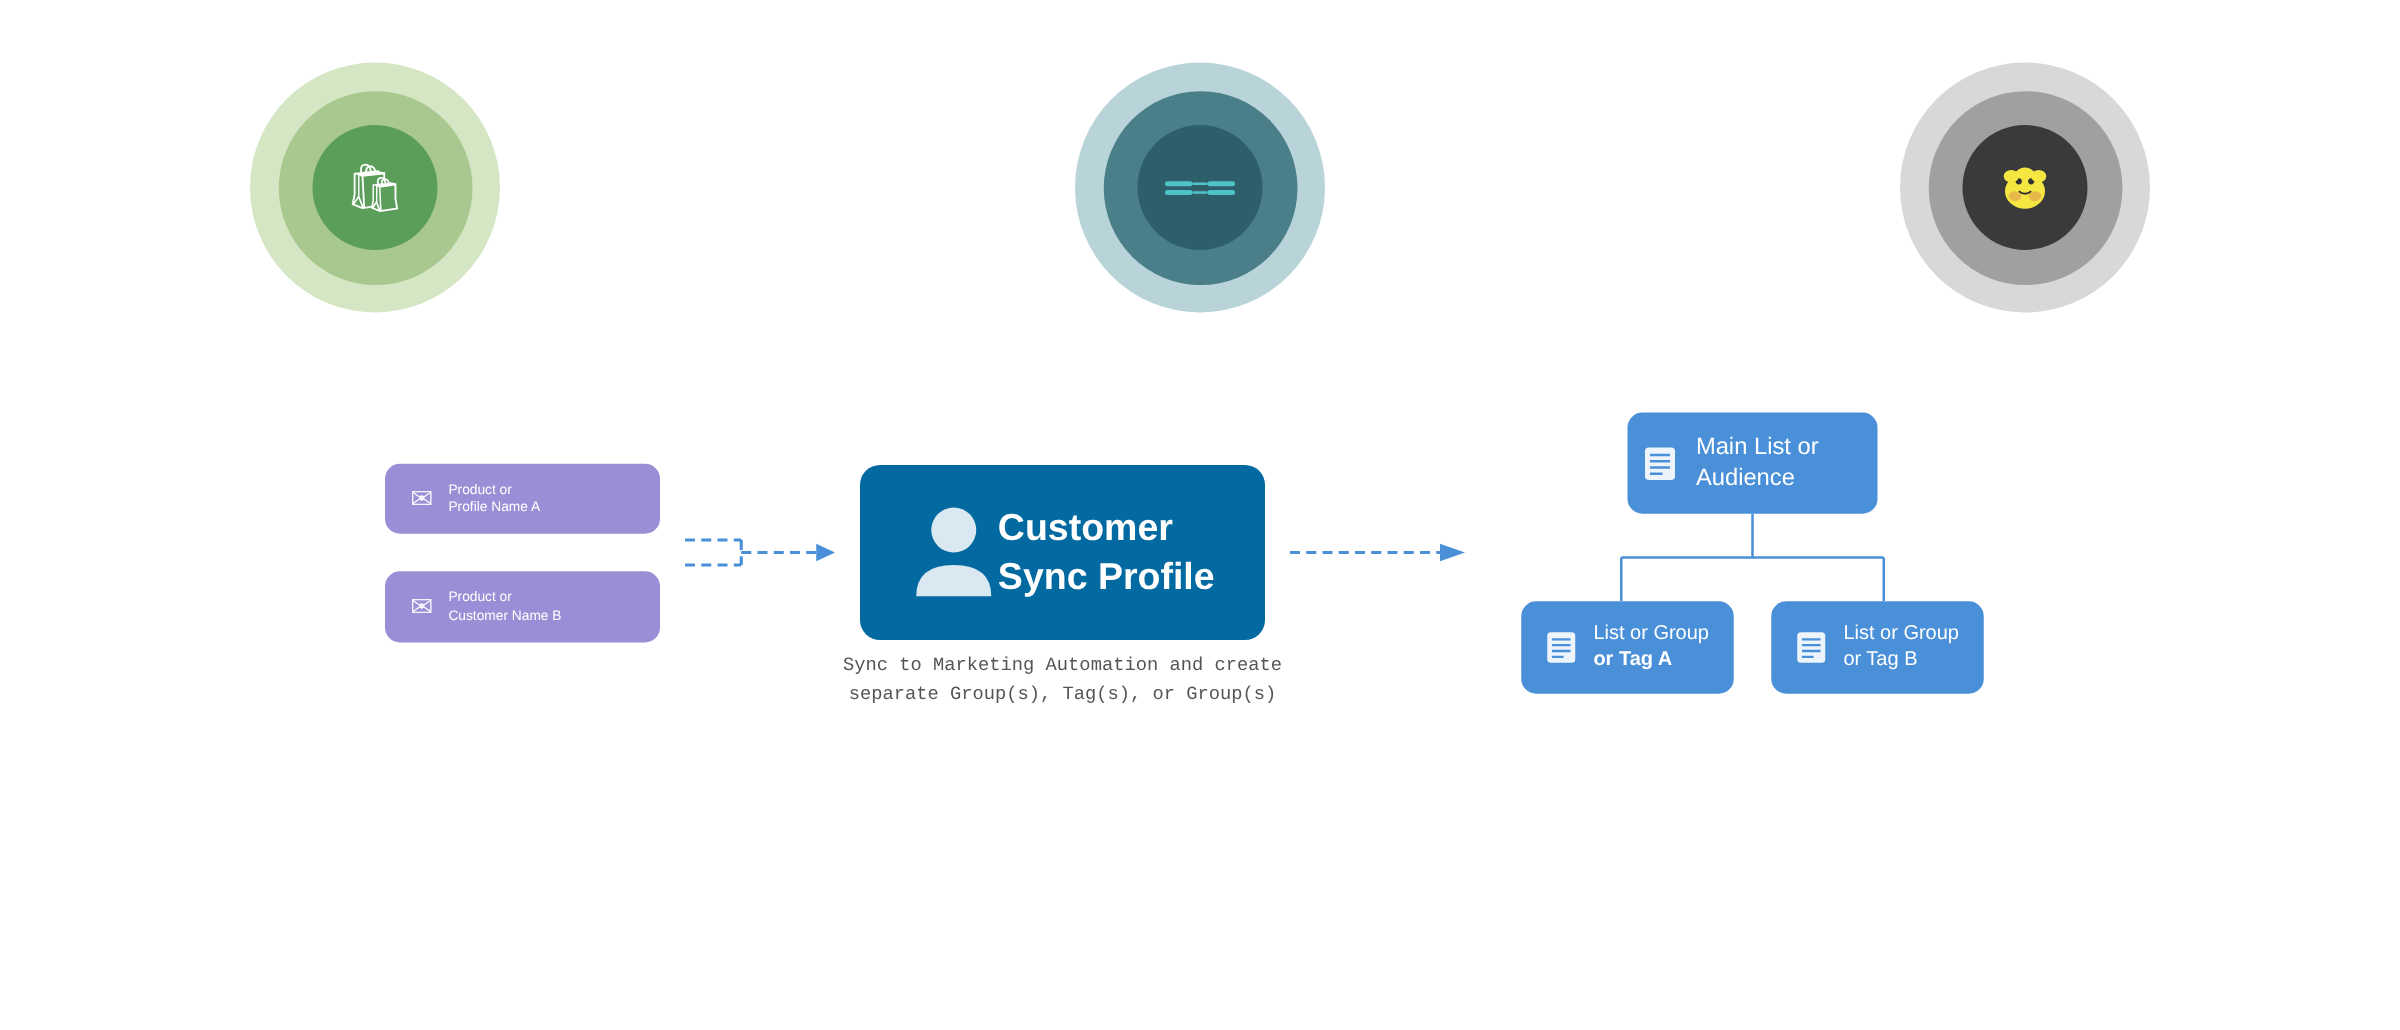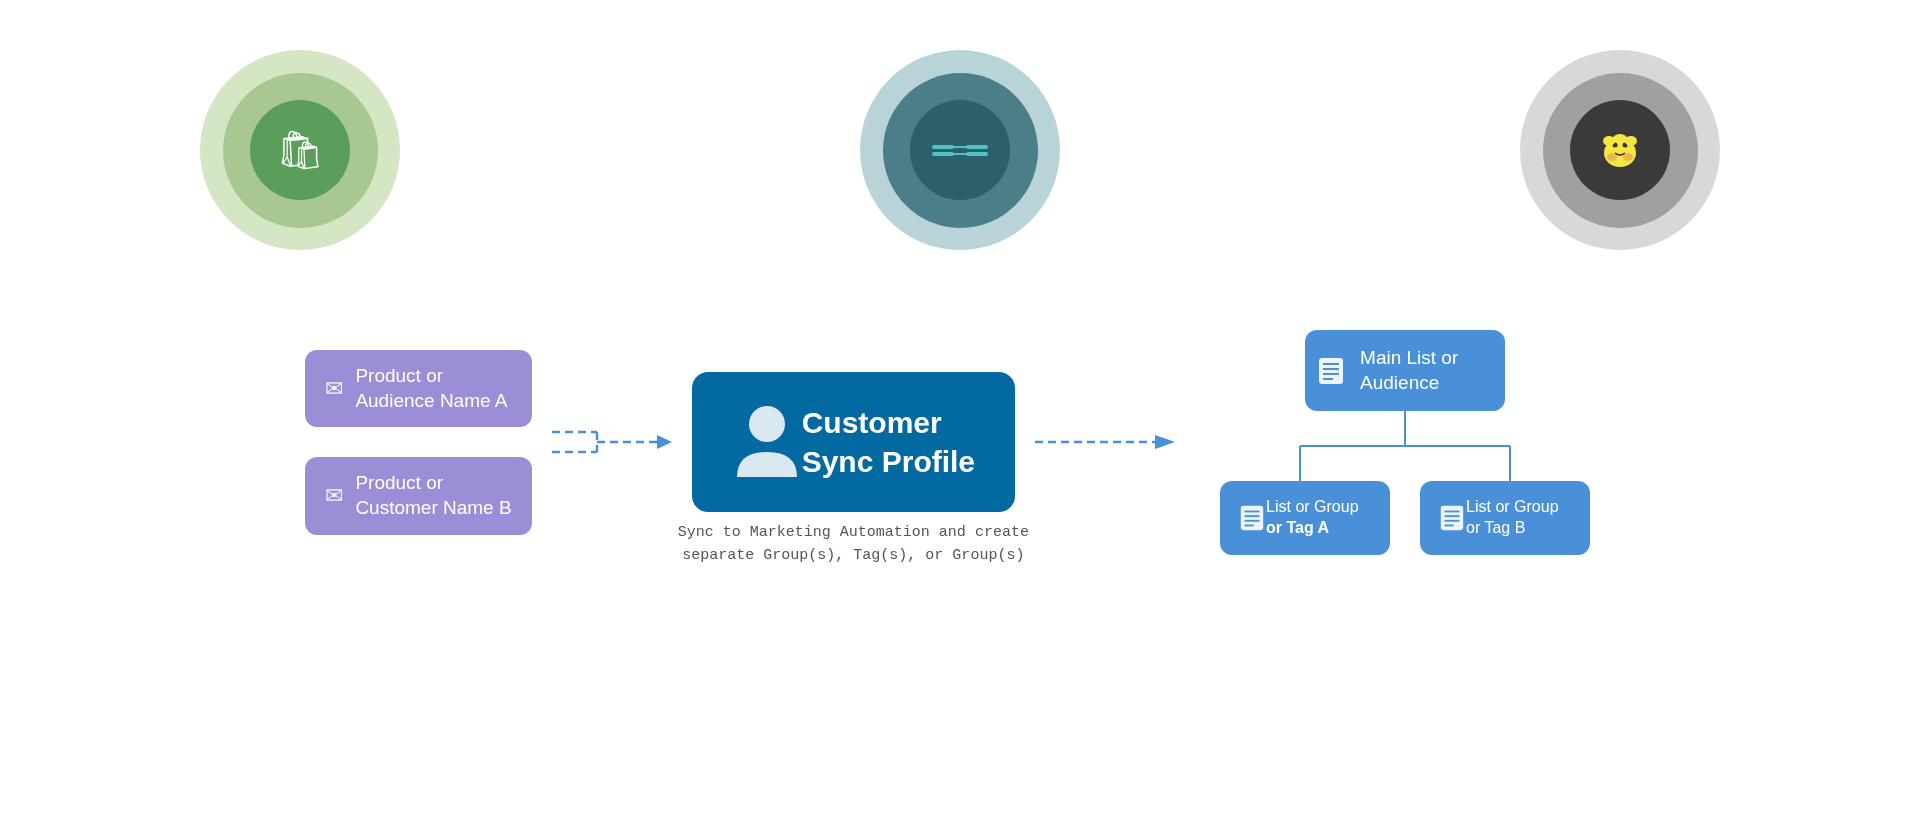--- a/index.html
+++ b/index.html
@@ -132,21 +132,21 @@
       min-width: 220px;
       color: white;
     }
 
     .product-icon {
       font-size: 22px;
       opacity: 0.9;
     }
 
     .product-label {
-      font-size: 19px;
+      font-size: 11px;
       font-weight: 500;
       line-height: 1.3;
       color: white;
     }
 
     
     .center-box {
       background: #0369a1;
       border-radius: 16px;
       padding: 30px 40px;
@@ -181,21 +181,21 @@
       min-width: 200px;
       color: white;
     }
 
     .sub-box {
       background: #4a90d9;
       border-radius: 12px;
       padding: 16px 18px;
       display: flex;
       align-items: center;
-      gap: 0;
+      gap: 12px;
       min-width: 170px;
       color: white;
     }
 
     
     .tree-container {
       display: flex;
       flex-direction: column;
       align-items: center;
       position: relative;
@@ -265,21 +265,21 @@
   </div>
 
   <div style="position: absolute; top: 330px; left: 0; width: 1920px; display: flex; align-items: center; justify-content: center;">
 
     <div class="left-products">
 
       <div class="product-box">
         <span class="product-icon">✉</span>
         <span class="product-label">
           <span>Product or</span><br>
-          <span>Audience Name A</span>
+          <span>Profile Name A</span>
         </span>
       </div>
 
       <div class="product-box">
         <span class="product-icon">✉</span>
         <span class="product-label">
           <span>Product or</span><br>
           <span>Customer Name B</span>
         </span>
       </div>

